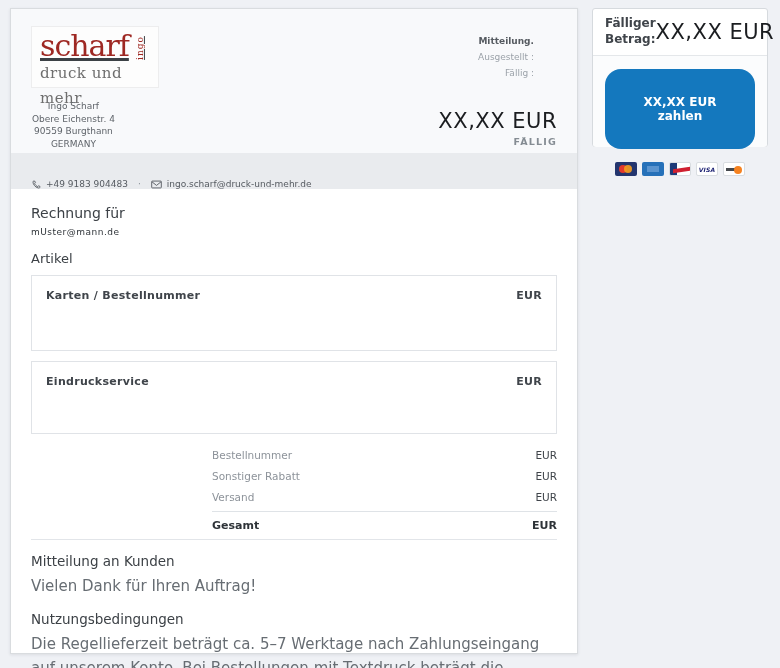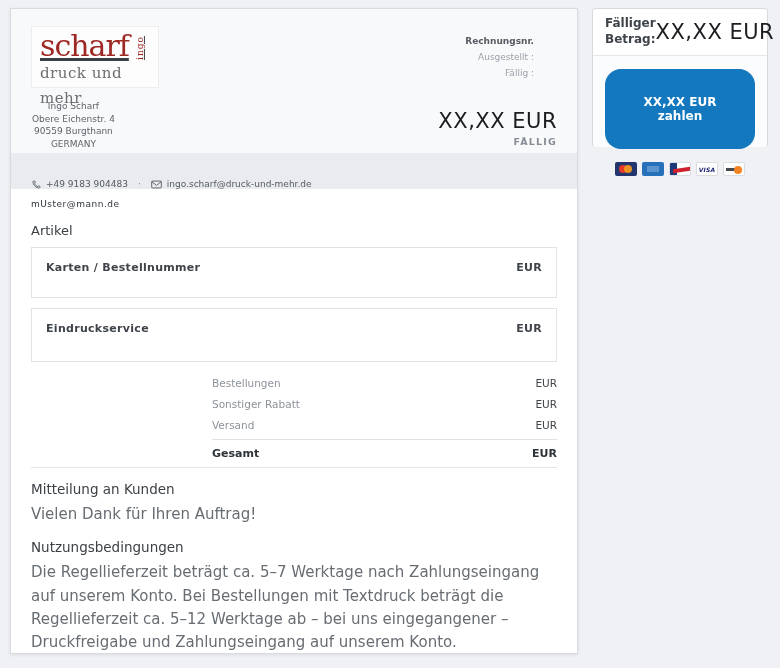--- a/index.html
+++ b/index.html
@@ -82,22 +82,22 @@
   .panel-body { padding:10px 20px 0 20px; }
   .h-section { font-size:14px; color:#3c4146; margin:6px 0 6px; }
   .billto-email { font-size:9px; color:#2f3439; letter-spacing:.5px; margin-bottom:12px; }
   .h-artikel { font-size:13px; color:#3c4146; margin:14px 0 9px; }
 
   .item-box {
     border:1px solid #e0e3e7; background:#fff;
     display:flex; justify-content:space-between; align-items:flex-start;
     padding:13px 14px; margin-bottom:10px;
   }
-  .item-box.tall { height:51px;text-align:right; }
-  .item-box.short { height:54px; }
+  .item-box.tall { height:76px;text-align:right; }
+  .item-box.short { height:73px; }
   .item-name, .item-cur {
     font-size:11px; font-weight:bold; color:#3f444a; letter-spacing:.3px;
   }
 
   .totals { margin-left:181px; margin-top:8px; }
   .totals .row {
     display:flex; justify-content:space-between;
     font-size:10.5px; padding:4.5px 0;
   }
   .totals .row .lbl { color:#8d939a; }
@@ -198,21 +198,21 @@
     </div>
 
     <div class="sender">
       <div class="line">Ingo Scharf</div>
       <div class="line">Obere Eichenstr. 4</div>
       <div class="line">90559 Burgthann</div>
       <div class="line">GERMANY</div>
     </div>
 
     <div class="meta">
-      <div class="strong">Rechnungsnr.</div>
+      <div class="strong">Mitteilung.</div>
       <div class="dim">Ausgestellt :</div>
       <div class="dim">Fällig :</div>
     </div>
 
     <div class="amount-block">
       <div class="amount-big">XX,XX EUR</div>
       <div class="amount-status">FÄLLIG</div>
     </div>
   </div>
 
@@ -228,37 +228,38 @@
       <svg width="11" height="9" viewBox="0 0 24 18" fill="none" stroke="#565b61" stroke-width="2">
         <rect x="1.5" y="1.5" width="21" height="15" rx="1.5"></rect>
         <path d="M2 3 L12 11 L22 3"></path>
       </svg>
     </span>
     <span class="txt">ingo.scharf@druck-und-mehr.de</span>
   </div>
 
   <div class="panel-body">
 
+    <div class="h-section">Rechnung für</div>
     <div class="billto-email">mUster@mann.de</div>
 
     <div class="h-artikel">Artikel</div>
 
     <div class="item-box tall">
       <span class="item-name">Karten / Bestellnummer</span>
       <span class="item-cur">EUR</span>
     </div>
 
     <div class="item-box short">
       <span class="item-name">Eindruckservice</span>
       <span class="item-cur">EUR</span>
     </div>
 
     <div class="totals">
       <div class="row">
-        <span class="lbl">Bestellungen</span>
+        <span class="lbl">Bestellnummer</span>
         <span class="val">EUR</span>
       </div>
       <div class="row">
         <span class="lbl">Sonstiger Rabatt</span>
         <span class="val">EUR</span>
       </div>
       <div class="row">
         <span class="lbl">Versand</span>
         <span class="val">EUR</span>
       </div>

